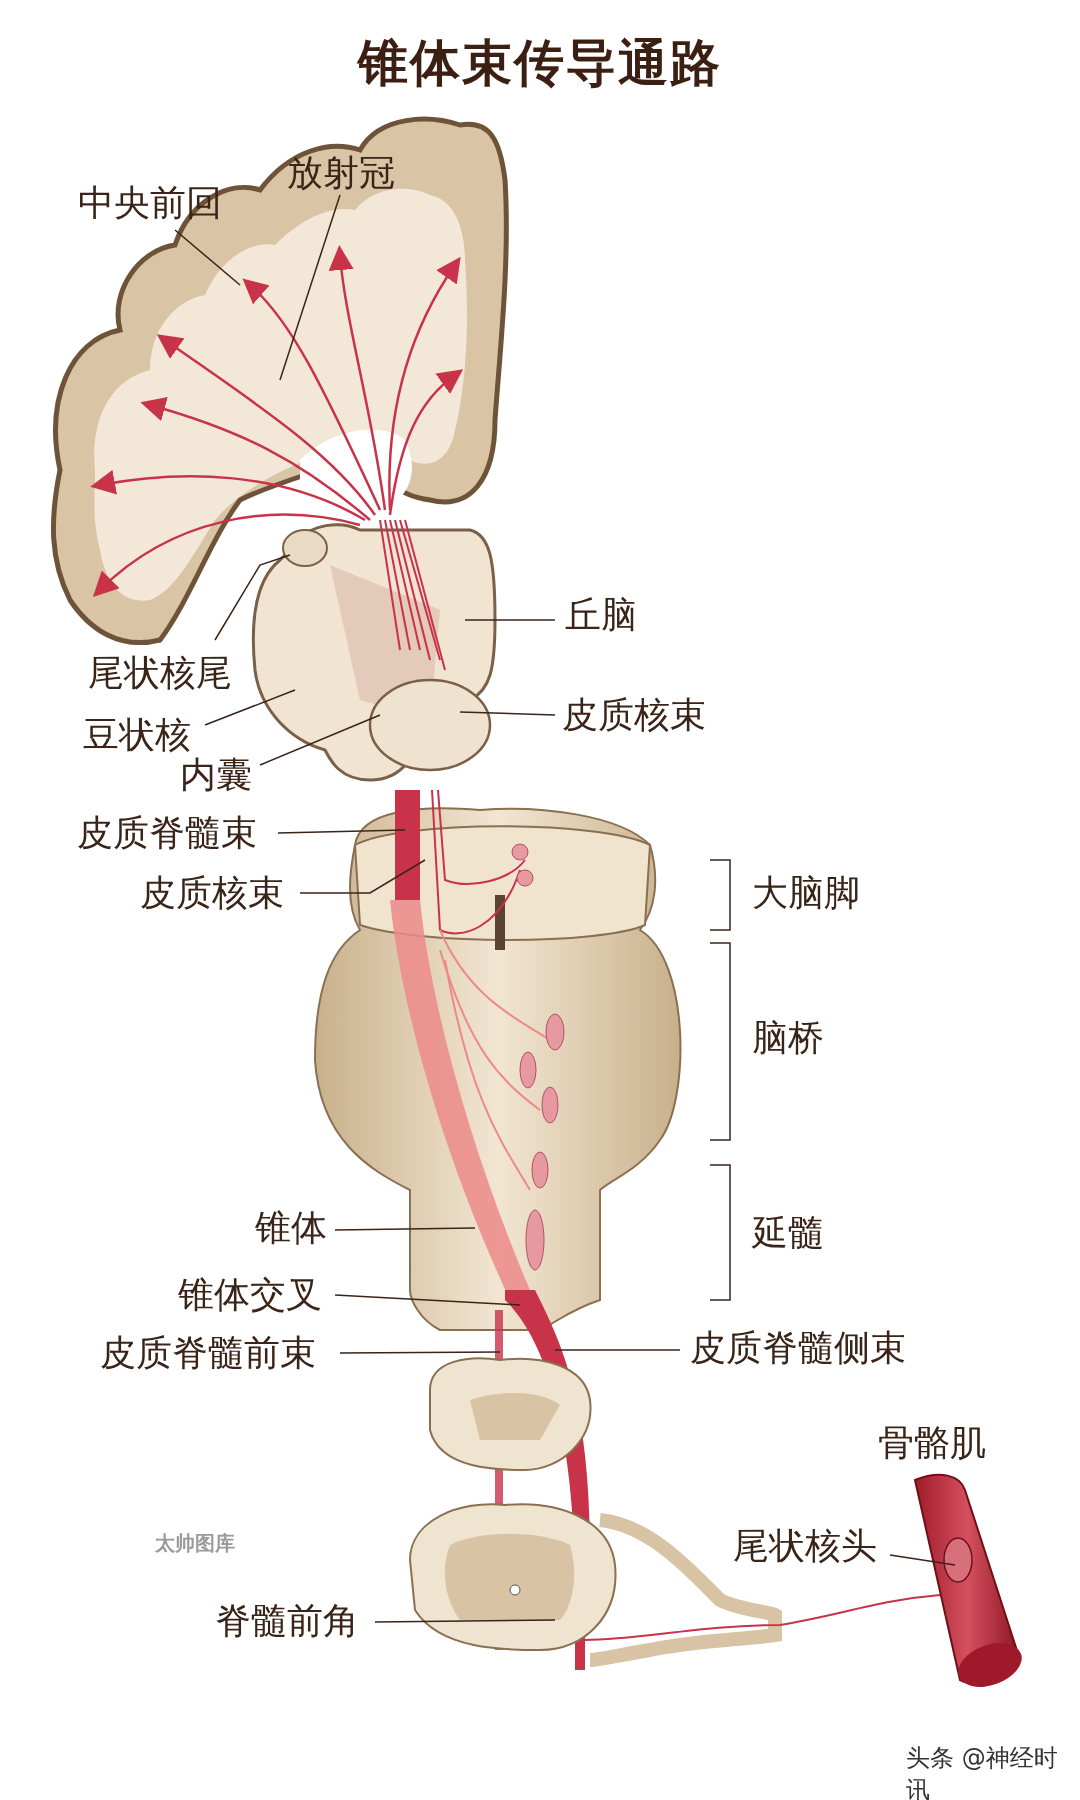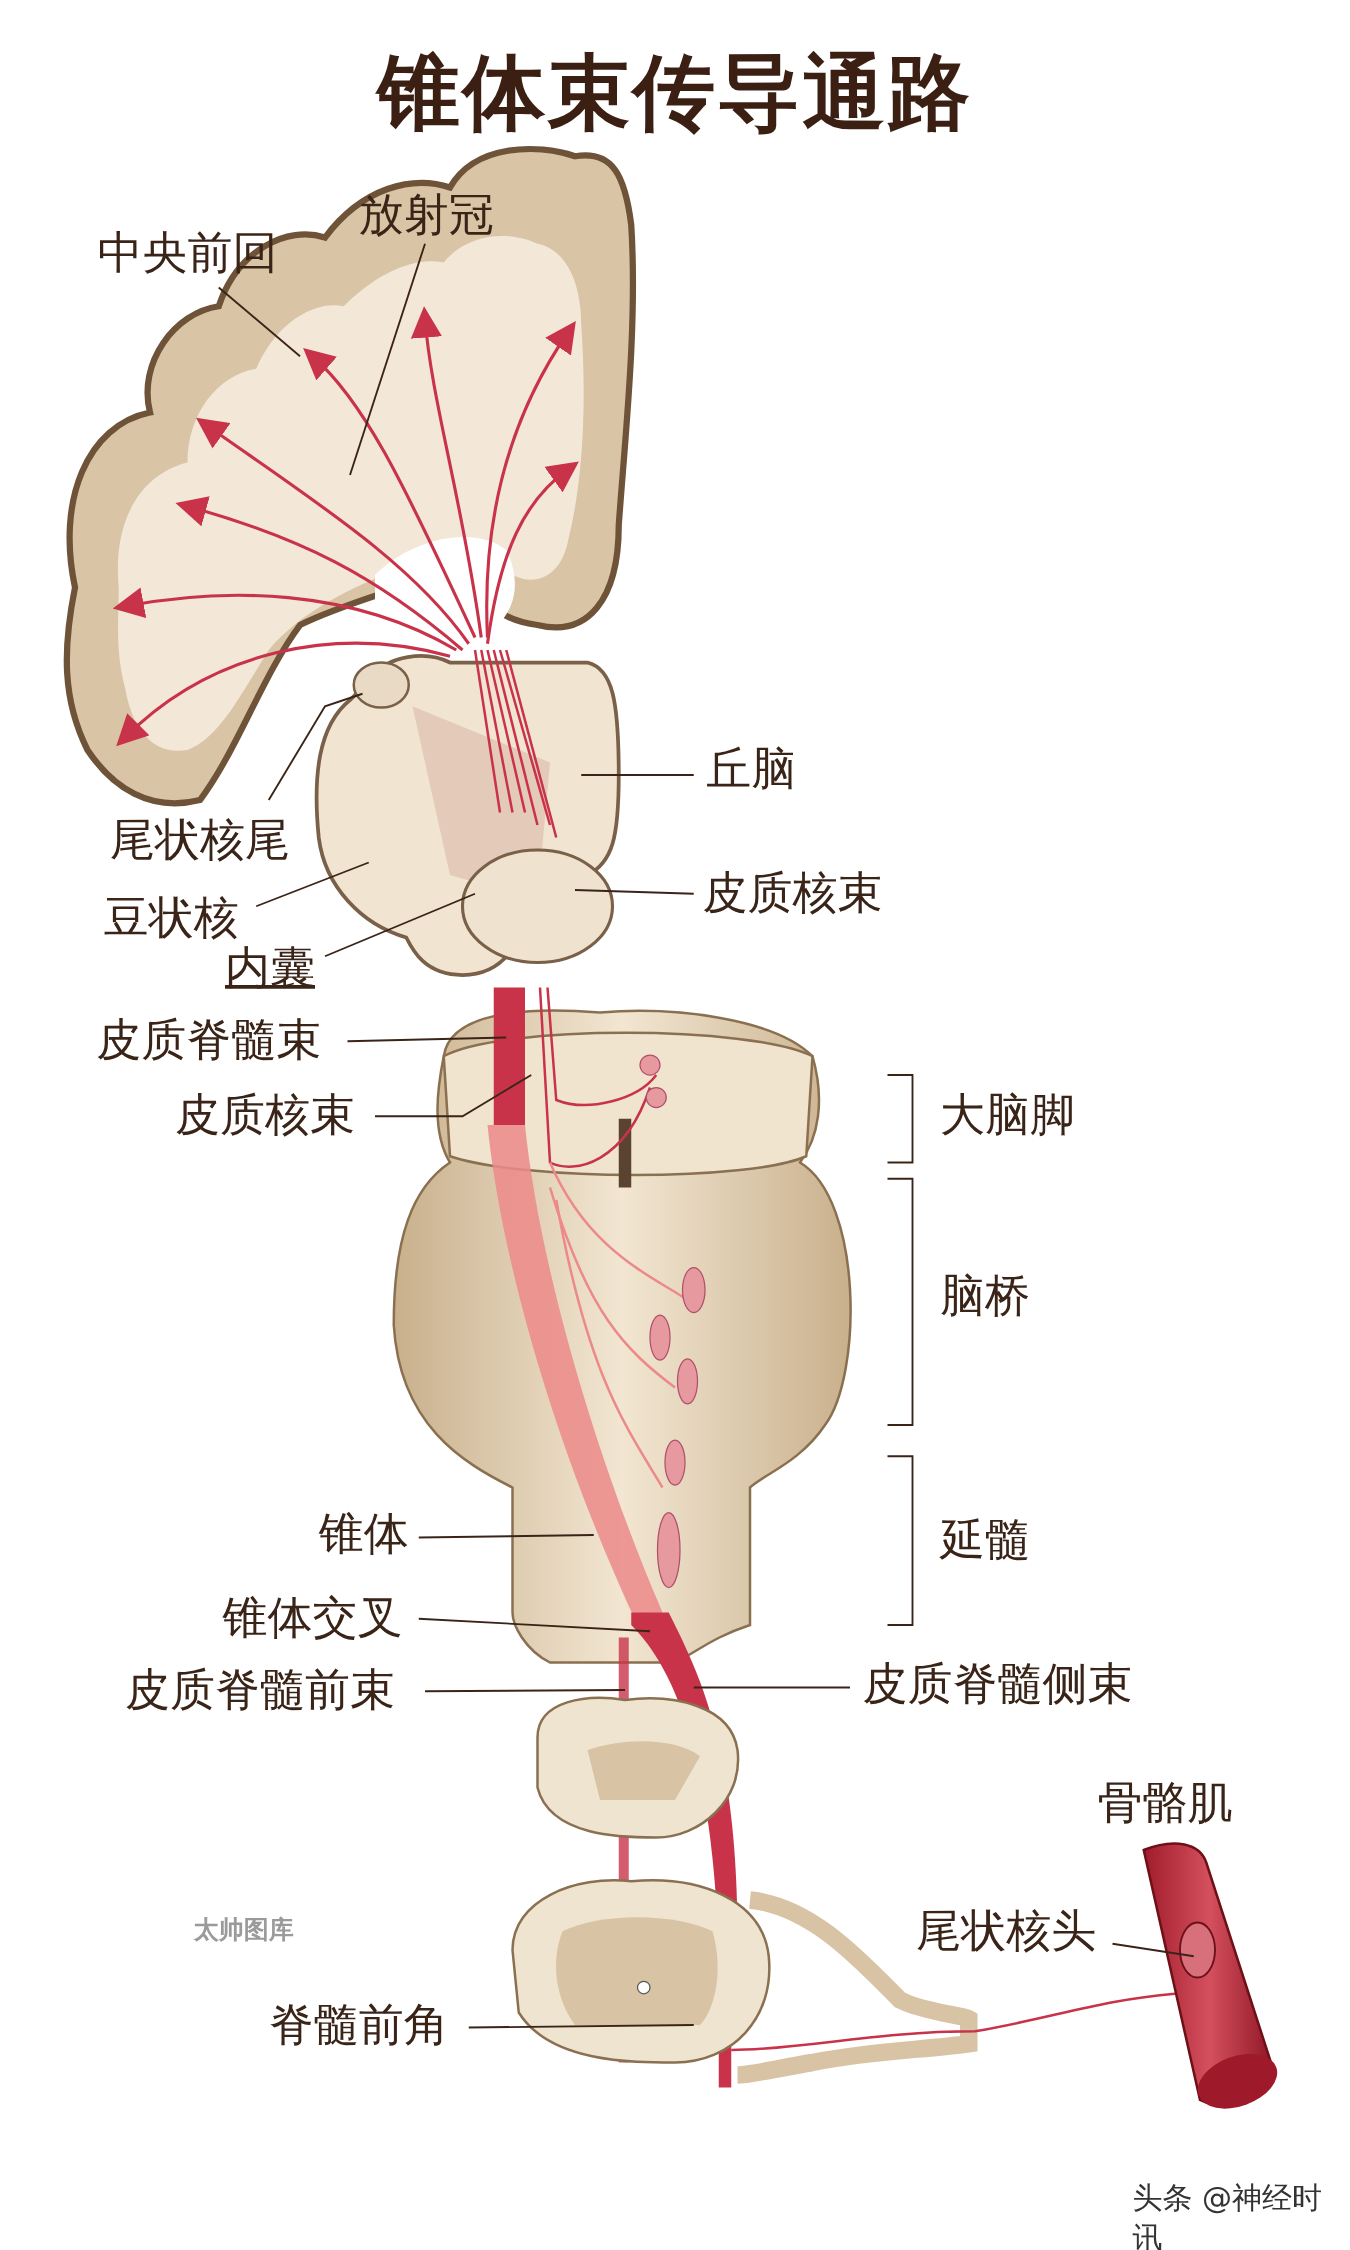--- a/index.html
+++ b/index.html
@@ -1,19 +1,19 @@
 <!DOCTYPE html>
 <html><head>
 <meta charset="utf-8">
 <style>
   html, body { margin:0; padding:0; background:#ffffff; }
   body { width:1080px; height:1800px; position:relative; overflow:hidden;
          font-family:"DejaVu Sans","Liberation Sans",sans-serif; color:#3a2418; }
   .title { position:absolute; left:0; width:1080px; top:30px; text-align:center;
-           font-size:66px; font-weight:bold; color:#3a1f12; letter-spacing:2px; }
+           font-size:50px; font-weight:bold; color:#3a1f12; letter-spacing:2px; }
   svg.art { position:absolute; left:0; top:0; }
   .lbl { position:absolute; font-size:36px; color:#3a2418; white-space:nowrap; line-height:1; }
   .wm { position:absolute; font-size:20px; font-weight:bold; color:#9a9a9a; }
   .credit { position:absolute; font-size:24px; color:#333;margin-left:48px; }
 </style>
 </head>
 <body>
 
 <div class="title">锥体束传导通路</div>
 
@@ -136,21 +136,21 @@
     <path d="M710,860 L730,860 L730,930 L710,930"></path>
     <path d="M710,943 L730,943 L730,1140 L710,1140"></path>
     <path d="M710,1165 L730,1165 L730,1300 L710,1300"></path>
   </g>
 </svg>
 
 <div class="lbl" style="left:78px;top:185px;">中央前回</div>
 <div class="lbl" style="left:287px;top:155px;">放射冠</div>
 <div class="lbl" style="left:88px;top:655px;">尾状核尾</div>
 <div class="lbl" style="left:83px;top:717px;">豆状核</div>
-<div class="lbl" style="left:180px;top:757px;text-decoration:underline;">内囊</div>
+<div class="lbl" style="left:180px;top:757px;">内囊</div>
 <div class="lbl" style="left:565px;top:600px;font-family:Liberation Mono, monospace;">丘脑</div>
 <div class="lbl" style="left:562px;top:697px;">皮质核束</div>
 <div class="lbl" style="left:77px;top:815px;">皮质脊髓束</div>
 <div class="lbl" style="left:140px;top:875px;">皮质核束</div>
 <div class="lbl" style="left:255px;top:1210px;">锥体</div>
 <div class="lbl" style="left:178px;top:1277px;">锥体交叉</div>
 <div class="lbl" style="left:100px;top:1335px;">皮质脊髓前束</div>
 <div class="lbl" style="left:690px;top:1330px;">皮质脊髓侧束</div>
 <div class="lbl" style="left:215px;top:1603px;">脊髓前角</div>
 <div class="lbl" style="left:733px;top:1528px;">尾状核头</div>

